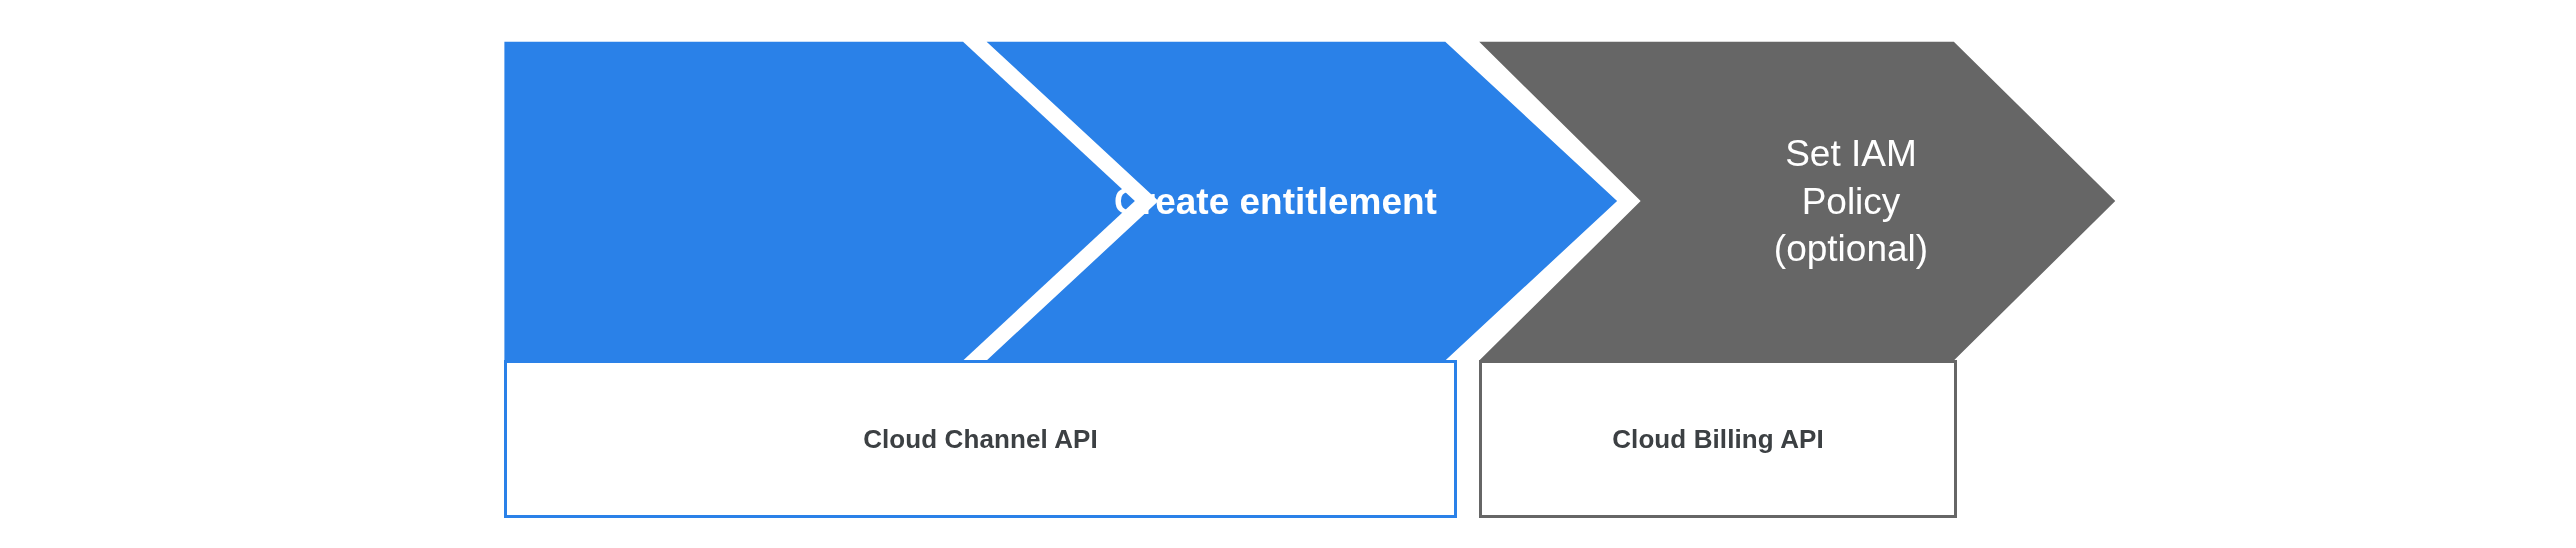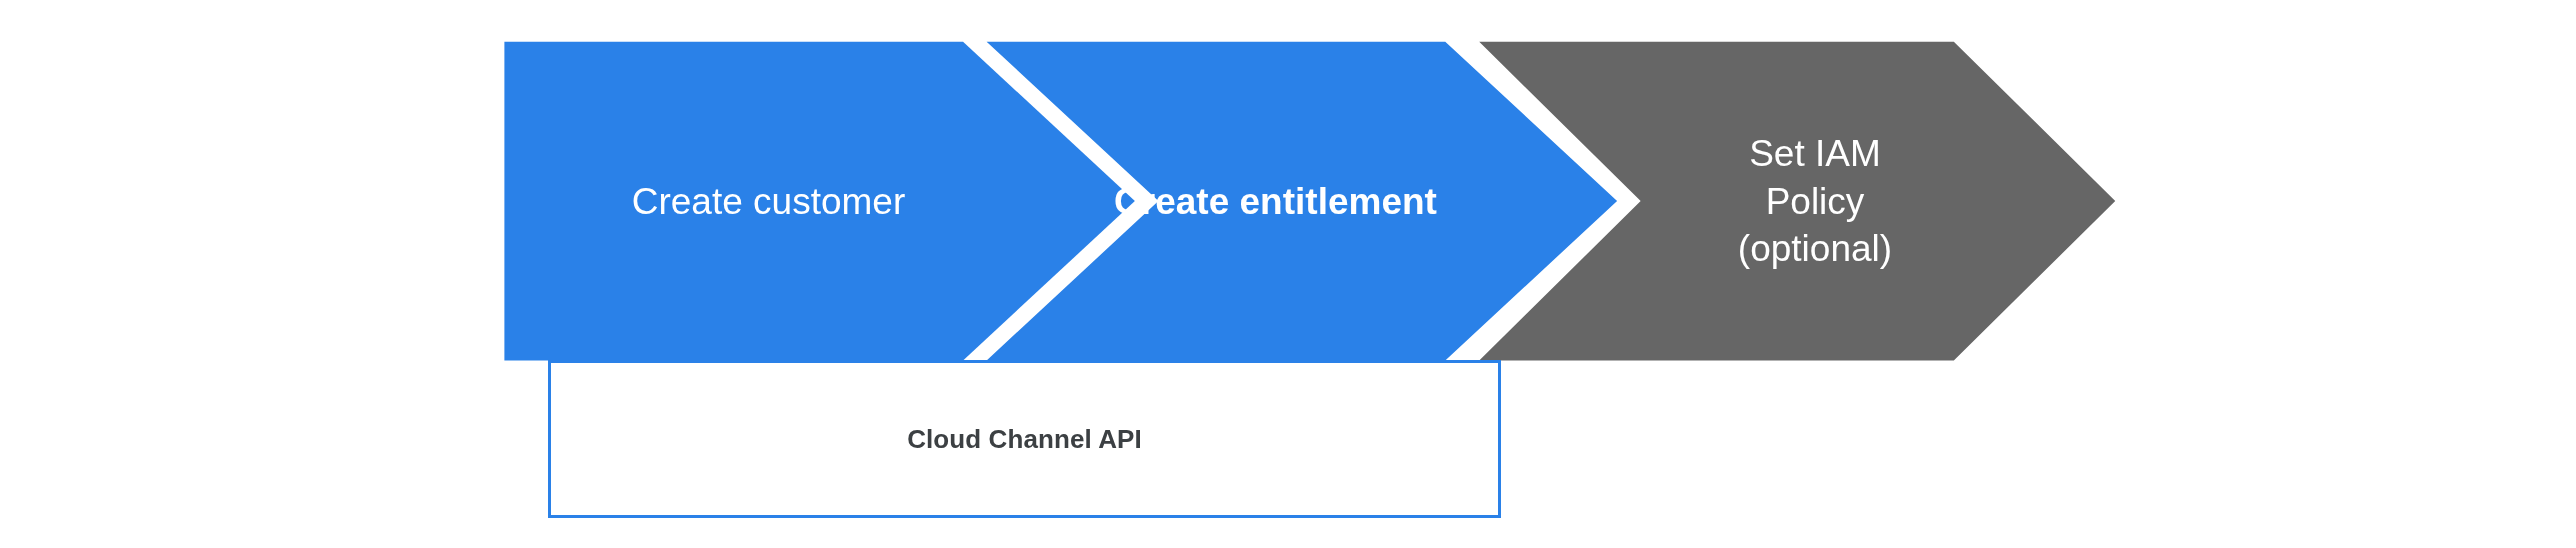--- a/index.html
+++ b/index.html
@@ -39,21 +39,20 @@
     white-space: pre-line;
     pointer-events: none;
   }
   .api-box {
     position: absolute;
     box-sizing: border-box;
     background: #ffffff;
     display: flex;
     align-items: center;
     justify-content: center;
-    margin-left: 44px;
   }
   .api-box-label {
     font-family: "Liberation Sans", sans-serif;
     font-size: 26px;
     font-weight: bold;
     color: #3c4043;
     letter-spacing: 0.1px;
   }
 </style>
 </head>
@@ -63,27 +62,29 @@
 
   <svg id="flow-svg" viewBox="0 0 3718 792" xmlns="http://www.w3.org/2000/svg">
 
     <polygon fill="#2a81e8" points="728,60 1390,60 1638,290 1390,520 728,520"></polygon>
 
     <polygon fill="#2a81e8" points="1424,60 2086,60 2334,290 2086,520 1424,520 1672,290"></polygon>
 
     <polygon fill="#666666" points="2135,60 2820,60 3053,290 2820,520 2135,520 2368,290"></polygon>
   </svg>
 
-  <div class="step-label" style="left:547px; top:42px; width:443px; height:319px;">Create customer</div>
 
   <div class="step-label" style="left:1109px; top:42px; width:333px; height:319px;font-weight:bold;">Create entitlement</div>
 
-  <div class="step-label" style="left:1642px; top:42px; width:346px; height:319px;">Set IAM
+  <div class="step-label" style="left:1678px; top:42px; width:346px; height:319px;">Set IAM
 Policy
 (optional)</div>
 
   <div class="api-box" style="left:504px; top:360px; width:953px; height:158px; border:3.5px solid #2a81e8;">
     <span class="api-box-label">Cloud Channel API</span>
   </div>
 
+  <div class="api-box" style="left:1479px; top:360px; width:478px; height:158px; border:3.5px solid #666666;">
+    <span class="api-box-label">Cloud Billing API</span>
+  </div>
 
 </div>
 
 
 </body></html>

